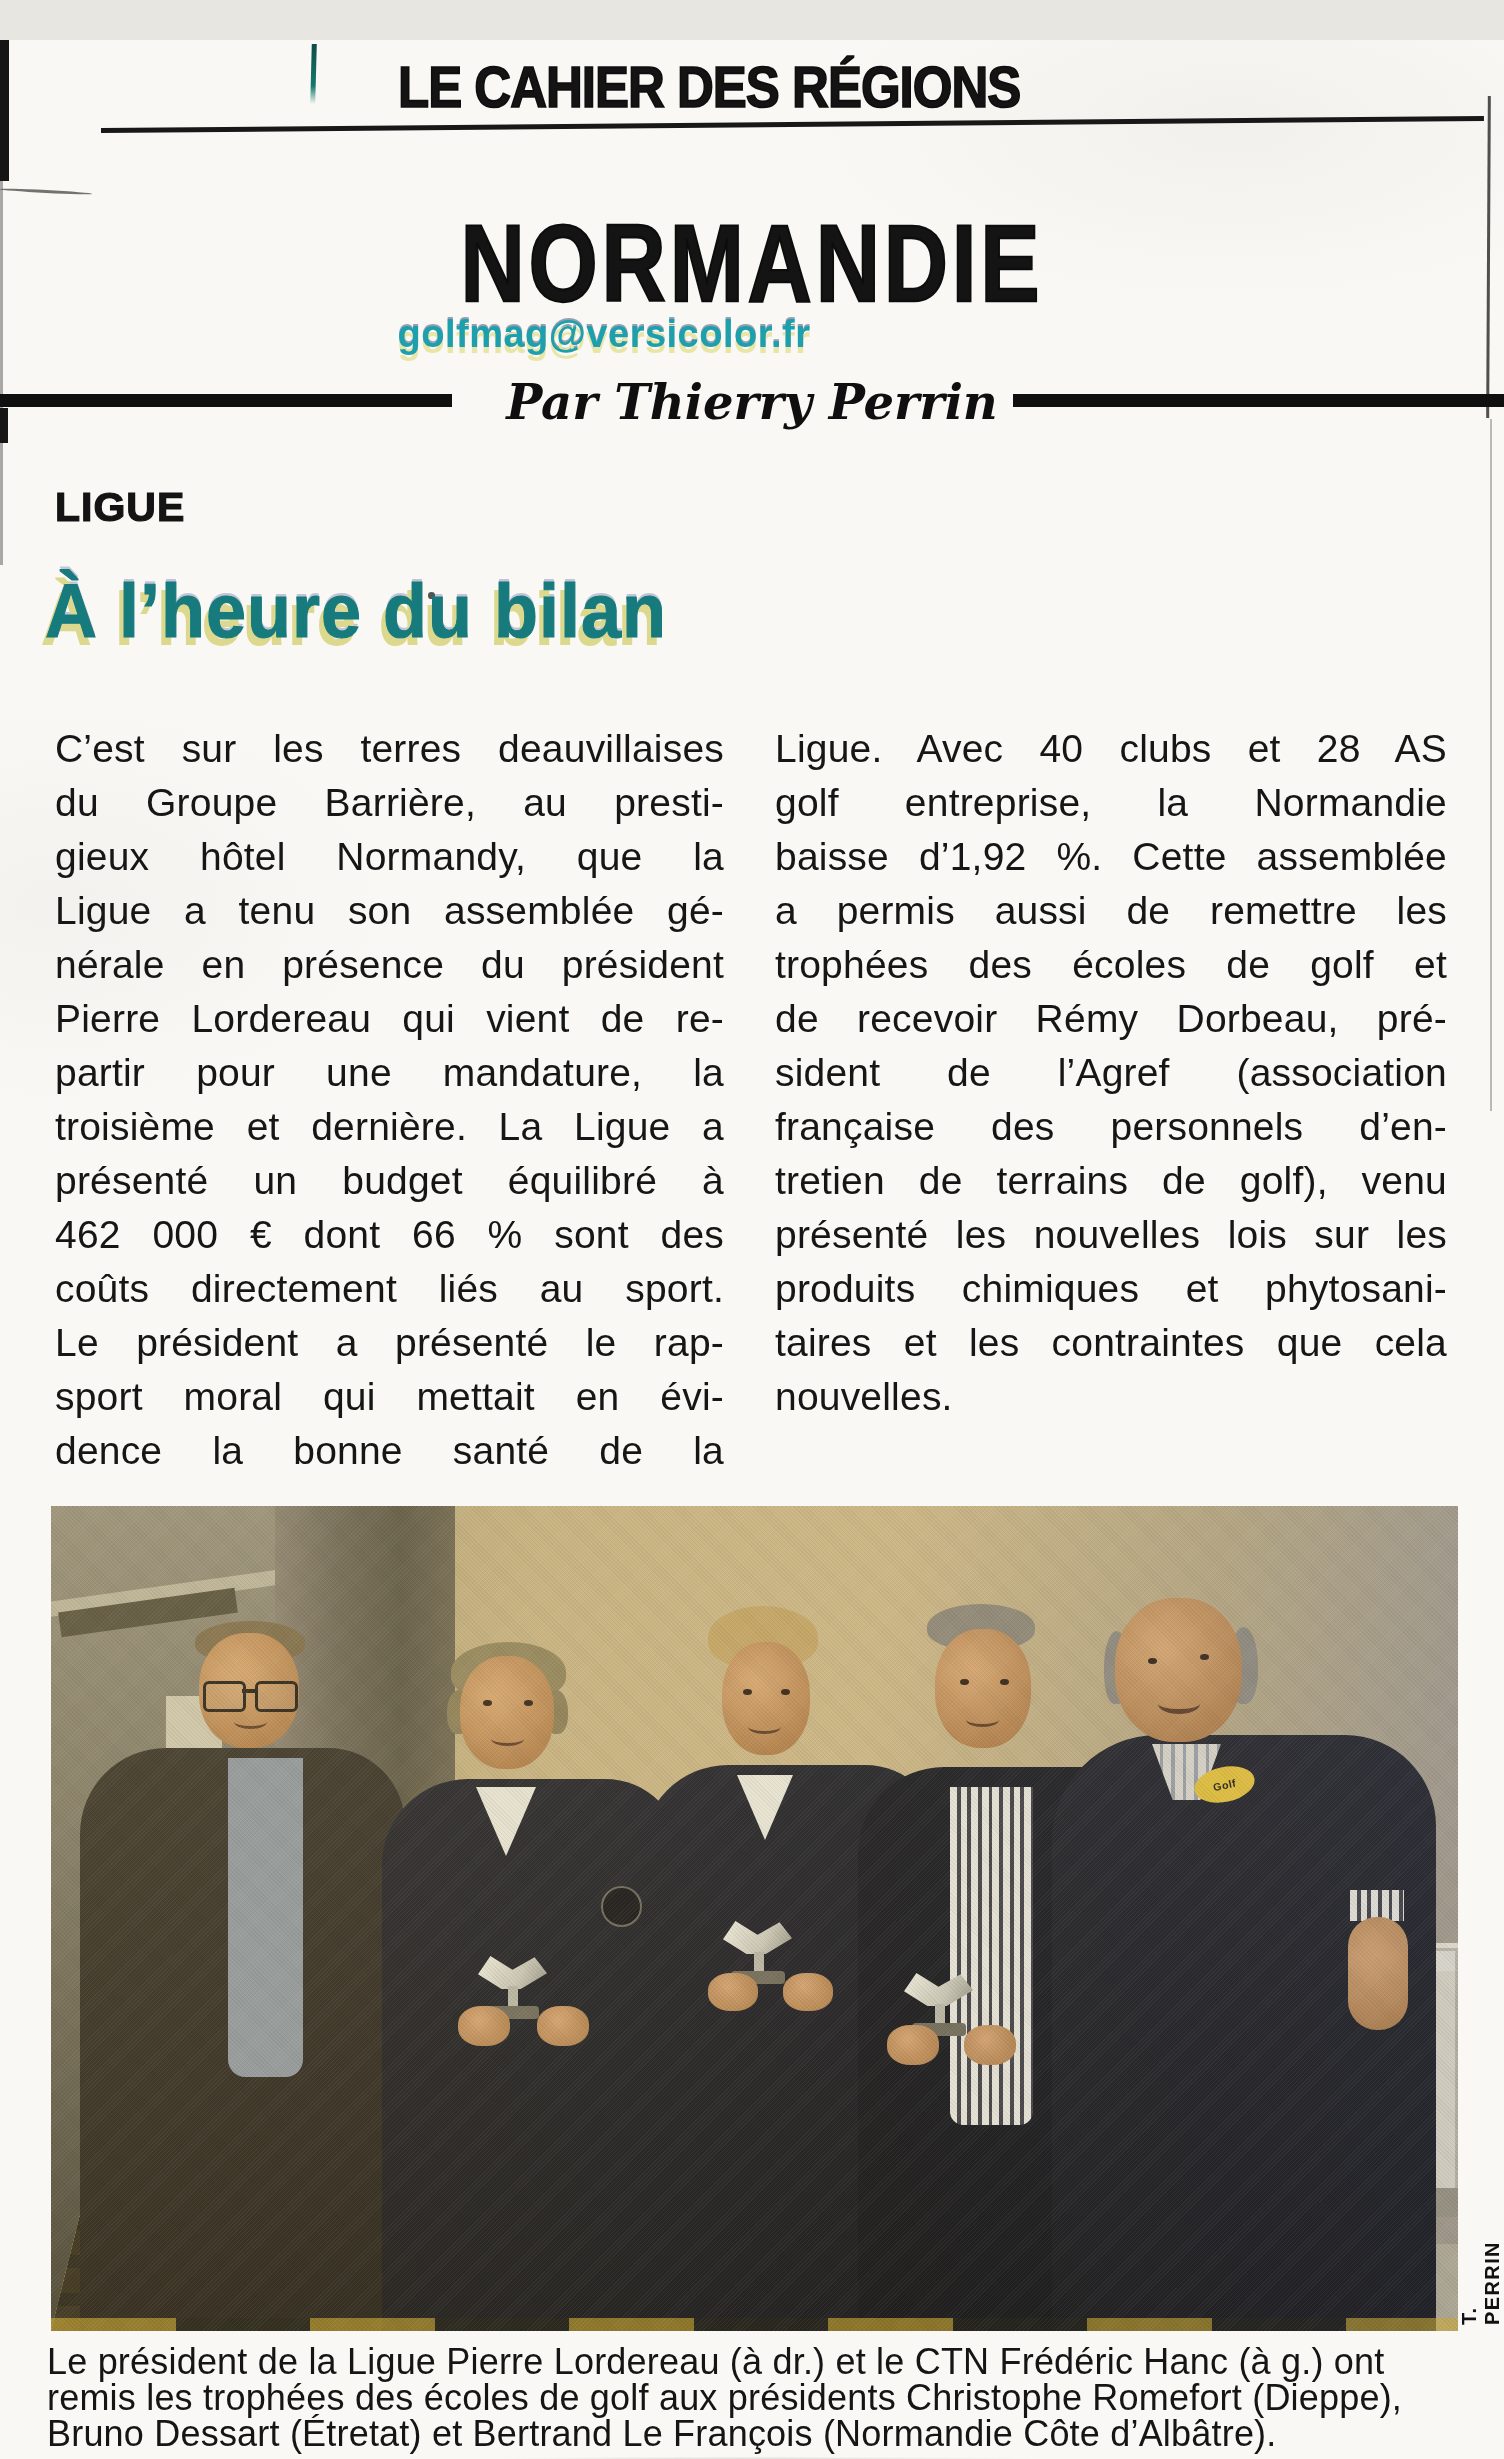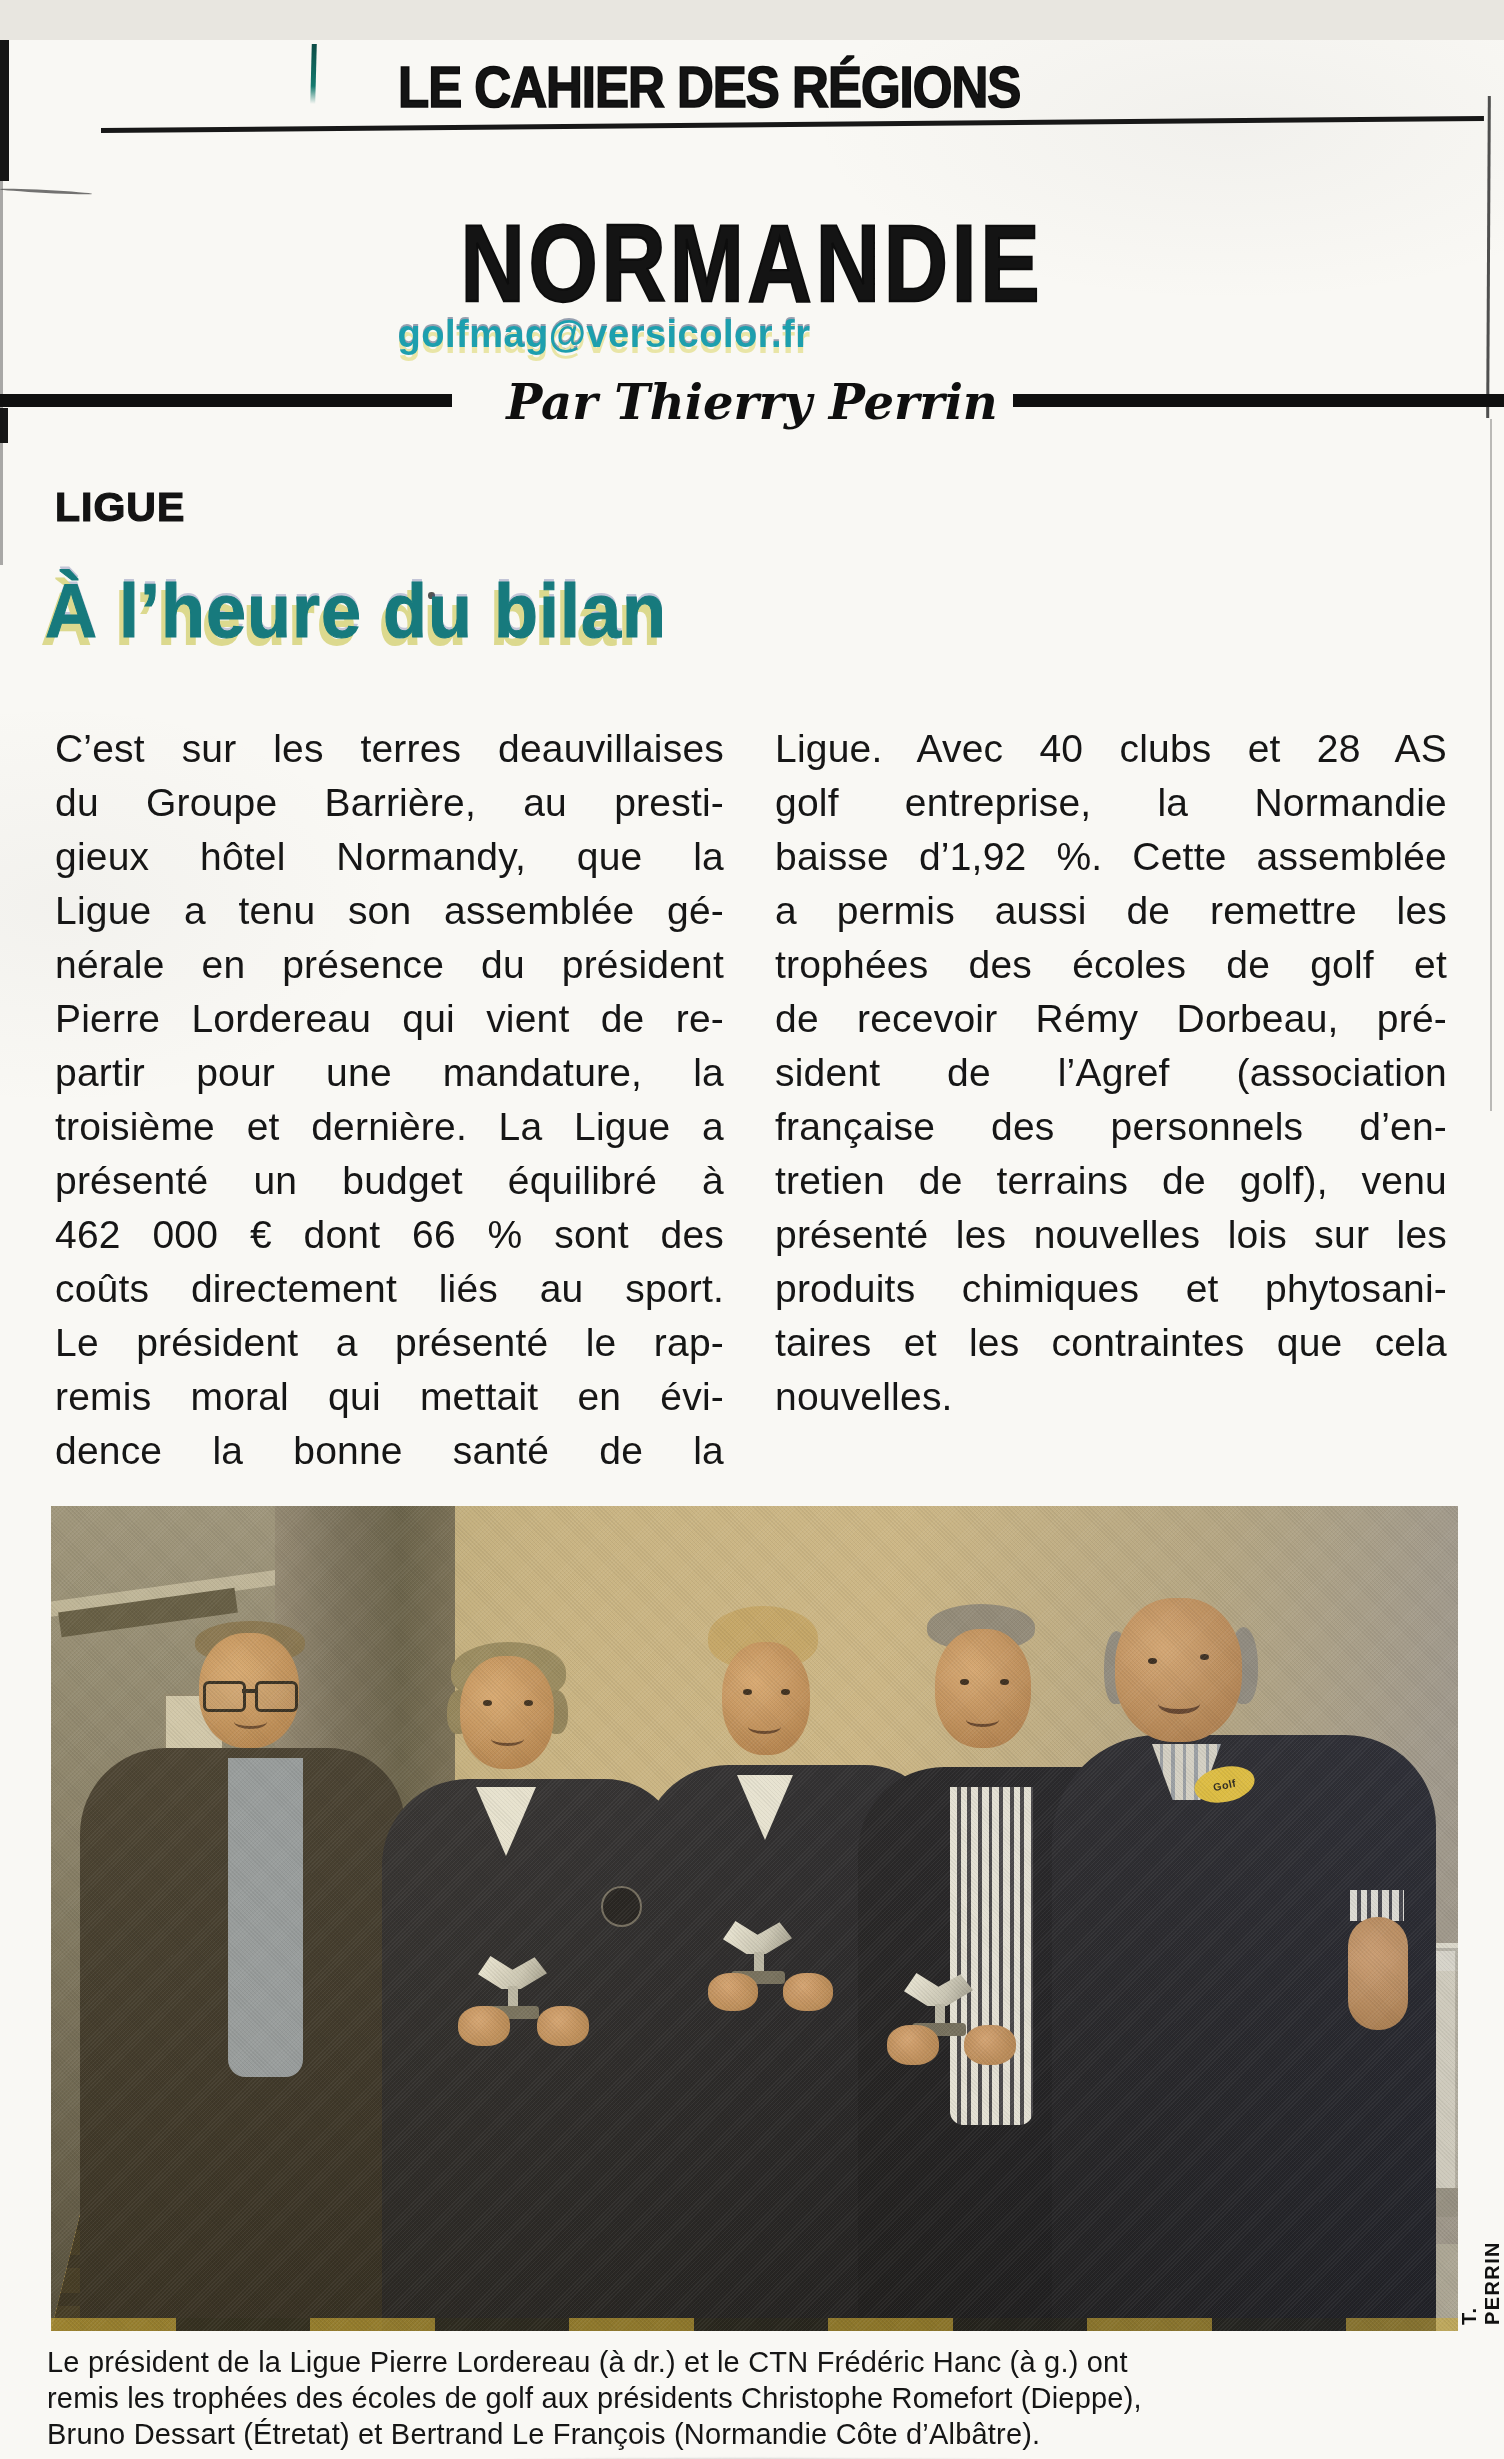--- a/index.html
+++ b/index.html
@@ -92,21 +92,21 @@
   .trophy-base{position:absolute;width:54px;height:13.4px;background:#6e6a5c;border-radius:3.8px;}
   .crest{position:absolute;width:37px;height:37px;border-radius:50%;background:#15151a;border:2.9px solid #6b675f;}
   .logo-patch{position:absolute;width:61px;height:35px;border-radius:50%;background:#e4c13c;transform:rotate(-12deg);
     display:flex;align-items:center;justify-content:center;font-size:10.6px;font-weight:700;color:#242018;letter-spacing:0.5px;}
   .plaid{background:repeating-linear-gradient(90deg,#e6e4dc 0 6.7px,#3f3f47 6.7px 10.6px),repeating-linear-gradient(0deg, rgba(230,228,220,0) 0 9.6px, rgba(40,40,50,.55) 9.6px 12.5px);}
   .shirt{position:absolute;}
 
   
   .credit{left:1458px;top:2194px;height:91px;writing-mode:vertical-rl;transform:rotate(180deg);
     font-size:20px;font-weight:700;letter-spacing:1.4px;color:#111;}
-  .caption{left:47px;top:2304px;width:1412px;font-size:29px;line-height:36px;color:#151515;letter-spacing:0.2px;}
+  .caption{left:47px;top:2304px;width:1412px;font-size:36px;line-height:36px;color:#151515;letter-spacing:0.2px;}
   .caption .tline{text-align:left;text-align-last:left;}
 </style>
 </head>
 <body>
 
 <div class="page">
 
   <div class="abs edge-left-bar"></div>
   <div class="abs edge-left-bar2"></div>
   <div class="abs edge-left-line"></div>
@@ -133,21 +133,21 @@
       <div class="tline">gieux hôtel Normandy, que la</div>
       <div class="tline">Ligue a tenu son assemblée gé-</div>
       <div class="tline">nérale en présence du président</div>
       <div class="tline">Pierre Lordereau qui vient de re-</div>
       <div class="tline">partir pour une mandature, la</div>
       <div class="tline">troisième et dernière. La Ligue a</div>
       <div class="tline">présenté un budget équilibré à</div>
       <div class="tline">462 000 € dont 66 % sont des</div>
       <div class="tline">coûts directement liés au sport.</div>
       <div class="tline">Le président a présenté le rap-</div>
-      <div class="tline">remis moral qui mettait en évi-</div>
+      <div class="tline">sport moral qui mettait en évi-</div>
       <div class="tline">dence la bonne santé de la</div>
     </div>
   <div class="abs col col-right ragged-last">
       <div class="tline">Ligue. Avec 40 clubs et 28 AS</div>
       <div class="tline">golf entreprise, la Normandie</div>
       <div class="tline">baisse d’1,92 %. Cette assemblée</div>
       <div class="tline">a permis aussi de remettre les</div>
       <div class="tline">trophées des écoles de golf et</div>
       <div class="tline">de recevoir Rémy Dorbeau, pré-</div>
       <div class="tline">sident de l’Agref (association</div>

